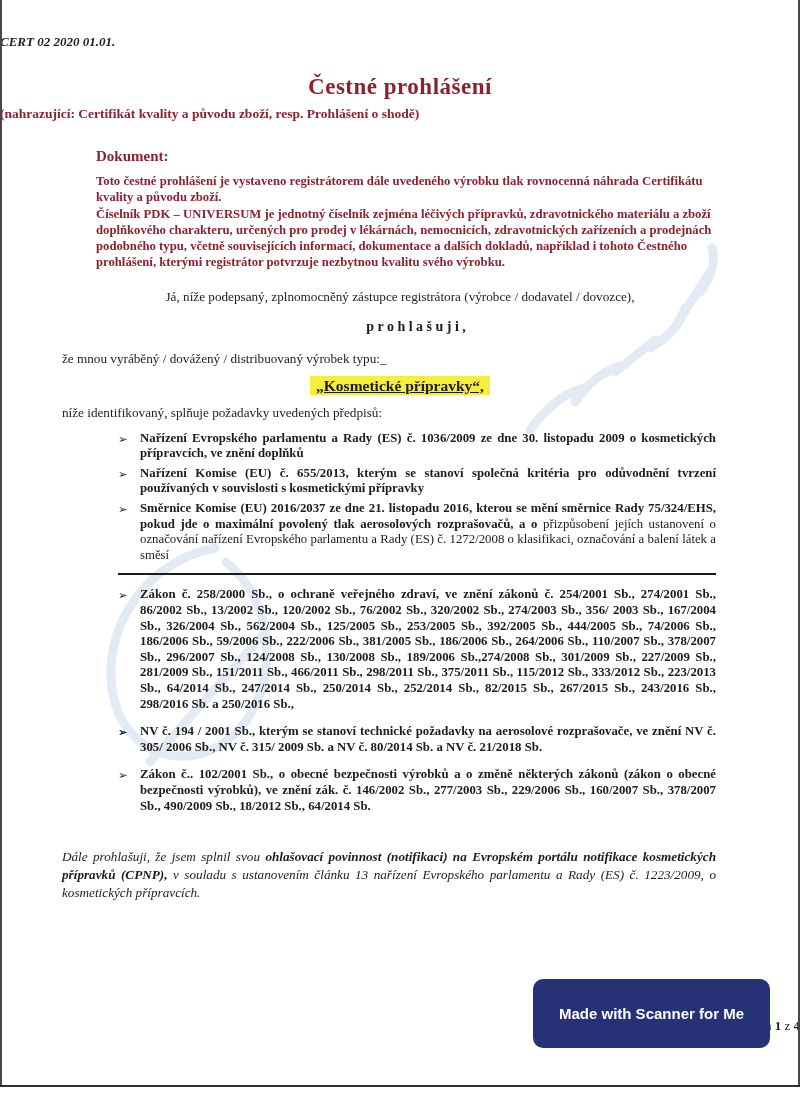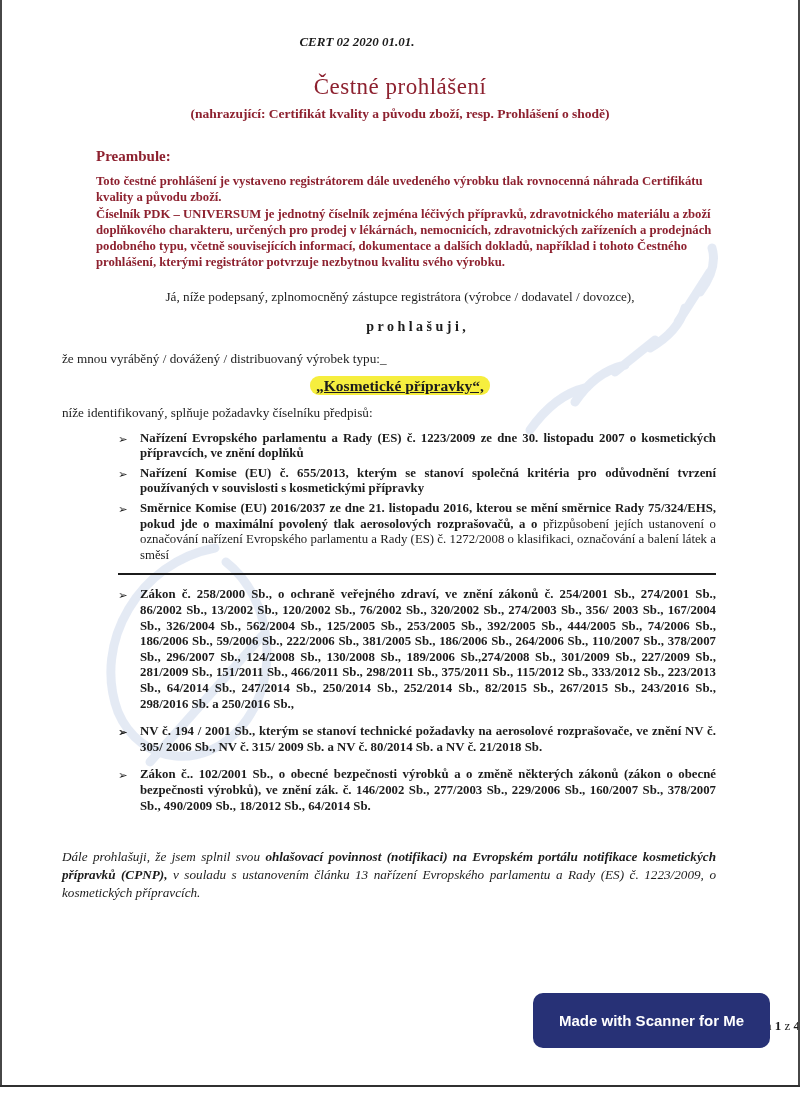--- a/index.html
+++ b/index.html
@@ -16,53 +16,51 @@
 
   
   .edge-left  { position:absolute; left:0;  top:0; bottom:14px; width:2px; background:#474747; z-index:3; }
   .edge-right { position:absolute; right:0; top:0; bottom:14px; width:2px; background:#474747; z-index:3; }
   .edge-bottom{ position:absolute; left:0; right:0; bottom:13px; height:2px; background:#303030; z-index:3; }
 
   
   .watermark { position:absolute; left:0; top:0; z-index:1; opacity:.30; }
 
   .doc-ref {
-    text-align:center;
+    text-align:left;
     padding:34px 86px 0 0;
     font-style:italic; font-weight:bold;
     font-size:13px;
   }
   .title {
     margin:24px 0 0 0;
     text-align:center;
     color:var(--heading-red,#8d212f);
-    font-size:23px; font-weight:normal;
+    font-size:23px; font-weight:bold;
     letter-spacing:.5px;
   }
   .subtitle {
     margin-top:6px;
-    text-align:center;
     color:var(--heading-red,#8d212f);
     font-size:13.5px; font-weight:bold;
   }
 
   .preamble { margin:26px 82px 0 96px; color:var(--heading-red,#8d212f); }
   .preamble-heading { font-size:15px; font-weight:bold; margin-bottom:8px; }
   .preamble p { margin:0; font-size:12.7px; font-weight:bold; line-height:1.28; text-align:left; }
 
   .intro { margin-top:18px; text-align:center; font-size:13.2px; }
   .verb  { margin-top:14px; text-align:center; font-size:14px; font-weight:bold;padding-left:32px; }
   .product-line { margin:16px 84px 0 62px; font-size:13.2px; }
   .product-type { margin-top:10px; text-align:center; }
   .product-type span {
     background:var(--highlight-yellow,#f6ee3e);
     font-size:15.5px; font-weight:bold;
     text-decoration:underline;
     padding:1px 6px;
-    border-radius:9px;
   }
   .compliance { margin:10px 84px 0 62px; font-size:13.2px; }
 
   .bullets { margin:10px 84px 0 118px; }
   .bullet {
     position:relative;
     padding-left:22px;
     font-size:12.8px; line-height:1.22;
     text-align:justify;
     margin-top:4px;
@@ -85,21 +83,21 @@
     bottom:66px; left:0; width:100%;
     text-align:right; font-size:13px;
   }
   .badge {
     position:absolute; z-index:4;
     right:30px; bottom:52px;
     background:var(--badge-navy,#273176);
     color:#ffffff;
     font-family:"Liberation Sans","DejaVu Sans",sans-serif;
     font-size:15px; font-weight:bold;
-    padding:19px 26px;
+    padding:26px 26px;
     border-radius:10px;
     white-space:nowrap;
   }
 </style>
 </head>
 <body>
 
 <div class="page">
 
   <svg class="watermark" width="800" height="1100" viewBox="0 0 800 1100" aria-hidden="true">
@@ -115,37 +113,37 @@
   <div class="edge-bottom"></div>
 
   <div class="content">
 
     <div class="doc-ref">CERT 02 2020 01.01.</div>
 
     <h1 class="title">Čestné prohlášení</h1>
     <div class="subtitle">(nahrazující: Certifikát kvality a původu zboží, resp. Prohlášení o shodě)</div>
 
     <div class="preamble">
-      <div class="preamble-heading">Preambule:</div>
+      <div class="preamble-heading">Dokument:</div>
       <p>Toto čestné prohlášení je vystaveno registrátorem dále uvedeného výrobku tlak rovnocenná náhrada Certifikátu kvality a původu zboží.</p>
       <p>Číselník PDK – UNIVERSUM je jednotný číselník zejména léčivých přípravků, zdravotnického materiálu a zboží doplňkového charakteru, určených pro prodej v lékárnách, nemocnicích, zdravotnických zařízeních a prodejnách podobného typu, včetně souvisejících informací, dokumentace a dalších dokladů, například i tohoto Čestného prohlášení, kterými registrátor potvrzuje nezbytnou kvalitu svého výrobku.</p>
     </div>
 
     <div class="intro">Já, níže podepsaný, zplnomocněný zástupce registrátora (výrobce / dodavatel / dovozce),</div>
     <div class="verb">p r o h l a š u j i ,</div>
     <div class="product-line">že mnou vyráběný / dovážený  / distribuovaný výrobek typu:_</div>
     <div class="product-type">
       <span>„Kosmetické přípravky“,</span>
     </div>
-    <div class="compliance">níže identifikovaný, splňuje požadavky číselníku předpisů:</div>
+    <div class="compliance">níže identifikovaný, splňuje požadavky uvedených předpisů:</div>
 
     <div class="bullets bullets-eu">
       <div class="bullet">
         <span class="marker">➢</span>
-        <span class="b">Nařízení Evropského parlamentu a Rady (ES) č. 1223/2009 ze dne 30. listopadu 2007 o kosmetických přípravcích, ve znění doplňků</span><span></span>
+        <span class="b">Nařízení Evropského parlamentu a Rady (ES) č. 1036/2009 ze dne 30. listopadu 2009 o kosmetických přípravcích, ve znění doplňků</span><span></span>
       </div>
       <div class="bullet">
         <span class="marker">➢</span>
         <span class="b">Nařízení Komise (EU) č. 655/2013, kterým se stanoví společná kritéria pro odůvodnění tvrzení používaných v souvislosti s kosmetickými přípravky</span><span></span>
       </div>
       <div class="bullet">
         <span class="marker">➢</span>
         <span class="b">Směrnice Komise (EU) 2016/2037 ze dne 21. listopadu 2016, kterou se mění směrnice Rady 75/324/EHS, pokud jde o maximální povolený tlak aerosolových rozprašovačů, a o</span><span> přizpůsobení jejích ustanovení o označování nařízení Evropského parlamentu a Rady (ES) č. 1272/2008 o klasifikaci, označování a balení látek a směsí</span>
       </div>
     </div>

